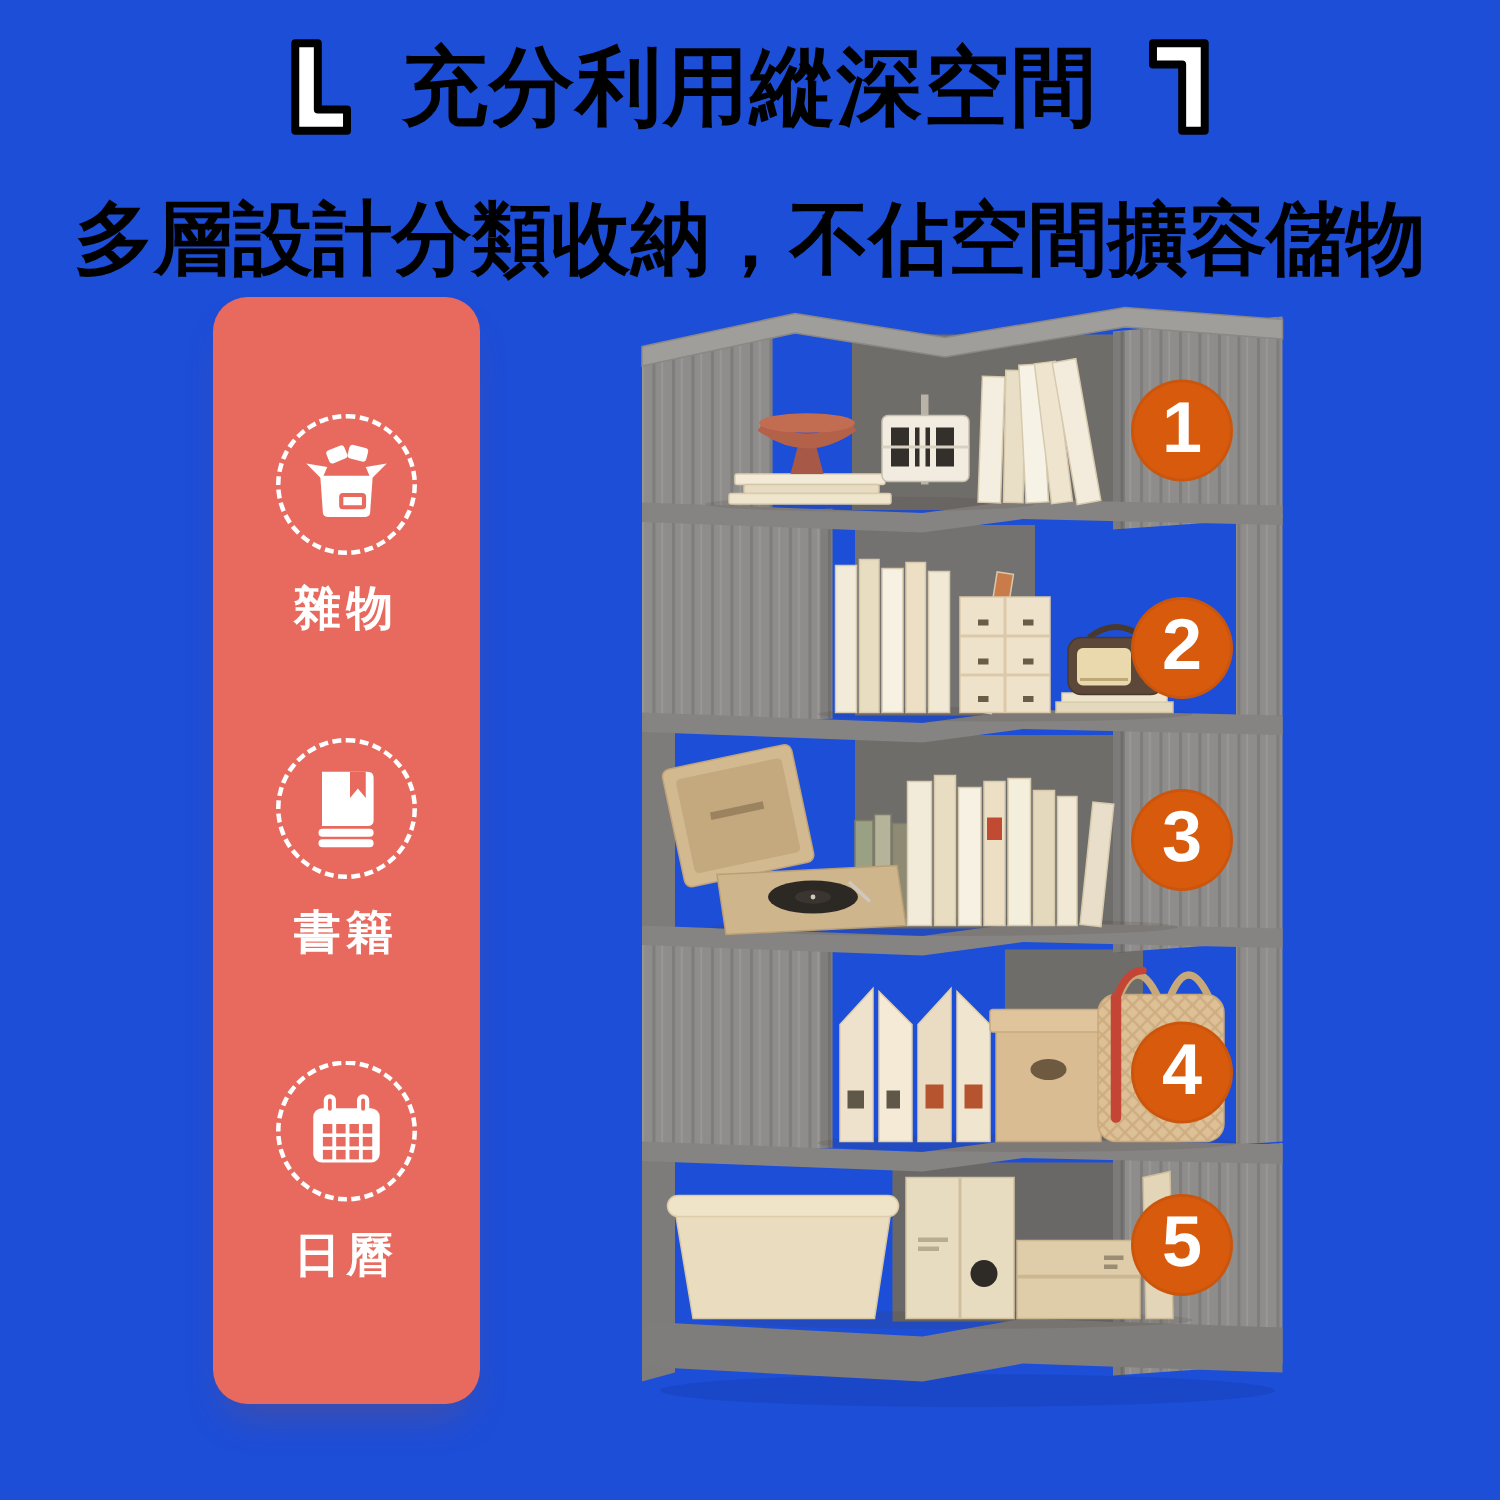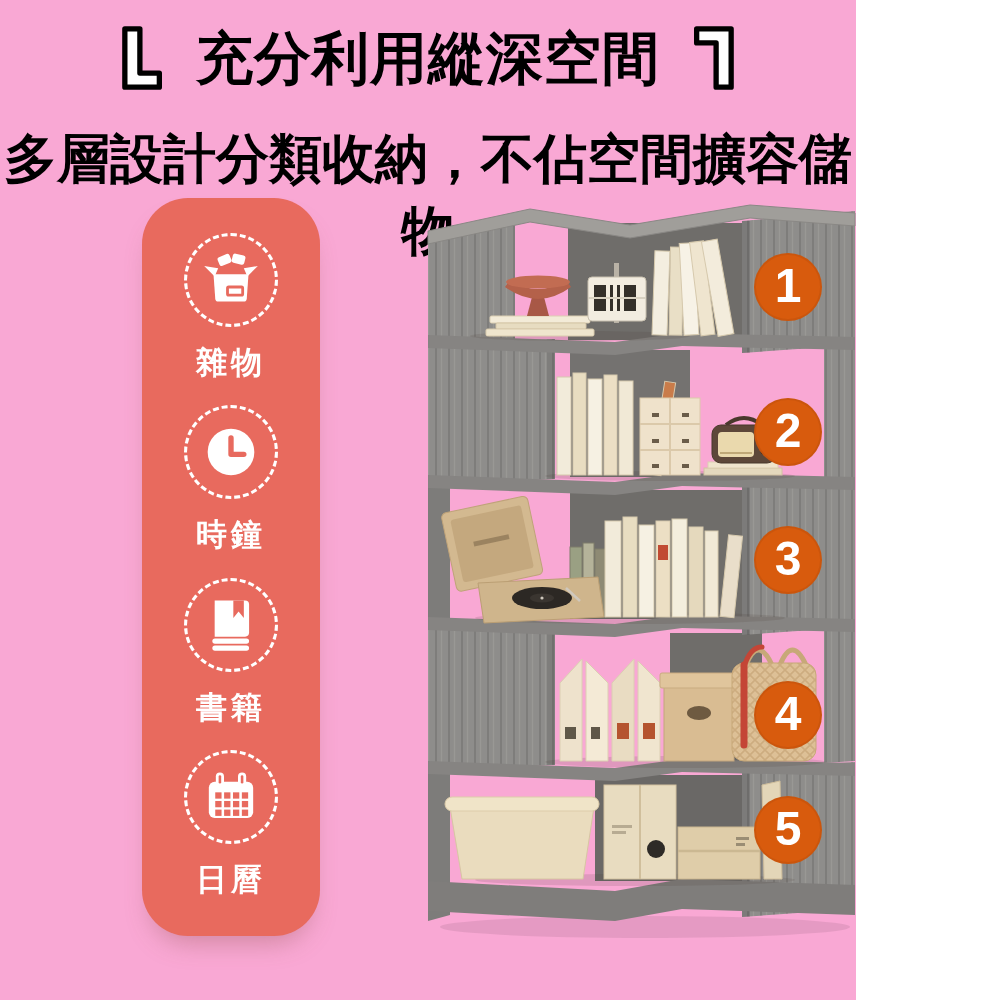--- a/index.html
+++ b/index.html
@@ -1,17 +1,17 @@
 <!DOCTYPE html>
 <html><head>
 <meta charset="utf-8">
 <style>
   html,body{margin:0;padding:0;background:#fff;}
   .stage{
-    position:relative;width:856px;height:1000px;background:#f9a8d4;overflow:hidden;
+    position:relative;width:1000px;height:1000px;background:#1d4ed8;overflow:hidden;
     font-family:"Liberation Sans","DejaVu Sans",sans-serif;
   }
   
   .title-row{
     position:absolute;top:20px;left:0;right:0;
     display:flex;align-items:center;justify-content:center;gap:34px;
   }
   .page-title{
     margin:0;font-size:57px;font-weight:900;color:#000;letter-spacing:1px;line-height:1.1;
   }
@@ -57,47 +57,38 @@
     <svg class="bracket" viewBox="0 0 52 78">
       <path d="M10 6 H27 V56 H49 V72 H10 Z" fill="#ffffff" stroke="#000000" stroke-width="6" stroke-linejoin="round"></path>
     </svg>
     <h1 class="page-title">充分利用縱深空間</h1>
     <svg class="bracket" viewBox="0 0 52 78">
       <path d="M42 72 H25 V22 H3 V6 H42 Z" fill="#ffffff" stroke="#000000" stroke-width="6" stroke-linejoin="round"></path>
     </svg>
   </header>
   <h2 class="subtitle">多層設計分類收納，不佔空間擴容儲物</h2>
 
-  <aside class="category-panel" style="background: rgb(232, 106, 94);">
+  <aside class="category-panel" style="background: rgb(232, 106, 94); border-radius: 23px;">
 
     <div class="cat">
       <div class="icon-ring">
         <svg viewBox="0 0 48 48">
           <g fill="#ffffff">
             <rect x="13" y="3" width="11" height="8" rx="2" transform="rotate(-22 18 7)"></rect>
             <rect x="25" y="2" width="11" height="8" rx="2" transform="rotate(14 30 6)"></rect>
             <polygon points="10,21 1,12 13,14"></polygon>
             <polygon points="38,21 47,12 35,14"></polygon>
             <path d="M9 19 H39 L37.5 40 Q37.3 42.5 34.8 42.5 H13.2 Q10.7 42.5 10.5 40 Z"></path>
           </g>
           <rect x="21" y="30" width="13" height="7" rx="1" fill="#ffffff" stroke="#e86a5e" stroke-width="2.4"></rect>
         </svg>
       </div>
       <div class="cat-label">雜物</div>
     </div>
 
-    <div class="cat">
-      <div class="icon-ring">
-        <svg viewBox="0 0 48 48">
-          <circle cx="24" cy="24" r="20" fill="#ffffff"></circle>
-          <path d="M24 26 V12 M24 26 H35" stroke="#e86a5e" stroke-width="4.6" stroke-linecap="round" fill="none"></path>
-        </svg>
-      </div>
-      <div class="cat-label">時鐘</div>
-    </div>
 
     <div class="cat">
       <div class="icon-ring">
         <svg viewBox="0 0 48 48">
           <path d="M10 3 h26 q3.5 0 3.5 3.5 v24 q0 3.5 -3.5 3.5 h-26 z" fill="#ffffff"></path>
           <polygon points="26,3 35,3 35,18 30.5,12.5 26,18" fill="#e86a5e"></polygon>
           <rect x="8" y="35.5" width="31.5" height="4.6" rx="2.3" fill="#ffffff"></rect>
           <rect x="8" y="41.5" width="31.5" height="4.6" rx="2.3" fill="#ffffff"></rect>
         </svg>
       </div>

